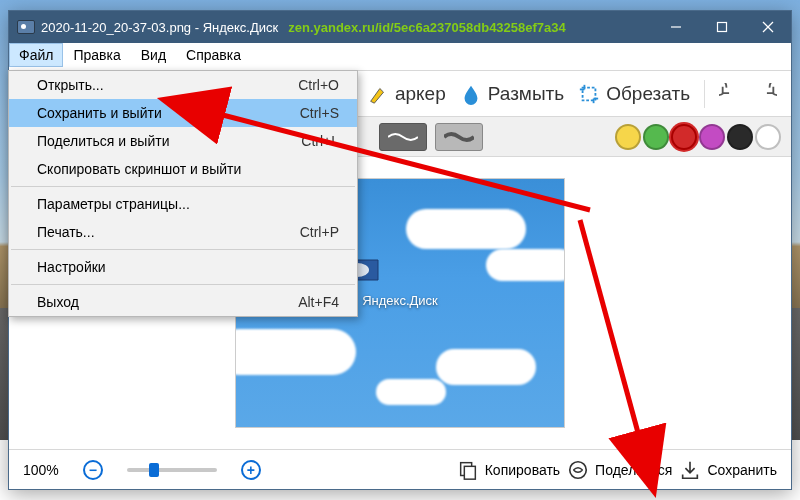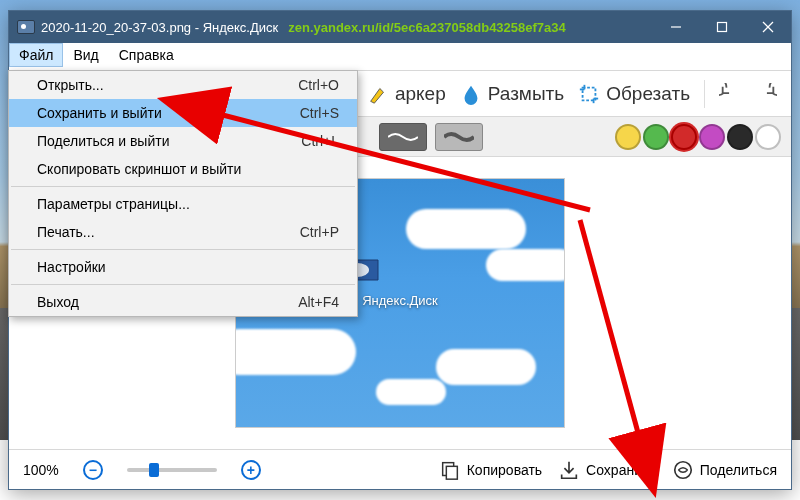--- a/index.html
+++ b/index.html
@@ -64,21 +64,21 @@
   .folder-icon { position:absolute; left:30%; top:28%; width:46px; height:36px; }
 
   .statusbar {
     height: 40px; background:#fff; border-top:1px solid #d8d8d8;
     display:flex; align-items:center; padding:0 14px; font-size:14px; gap:16px;
   }
   .zoom { display:flex; align-items:center; gap:24px; }
   .zoom-track { width:90px; height:4px; background:#c8c8c8; border-radius:2px; position:relative; }
   .zoom-thumb { position:absolute; top:-5px; left:22px; width:10px; height:14px; background:#0a6cd6; border-radius:2px; }
   .circle-btn { width:20px; height:20px; border:2px solid #0a6cd6; border-radius:50%; display:flex; align-items:center; justify-content:center; color:#0a6cd6; font-weight:700; font-size:14px; line-height:1; }
-  .status-right { margin-left:auto; display:flex; gap:16px; align-items:center; }
+  .status-right { margin-left:auto; display:flex; gap:7px; align-items:center; }
   .status-btn { display:flex; align-items:center; gap:6px; cursor:default; }
   .status-btn .sicon { width:22px; height:22px; display:flex; align-items:center; justify-content:center; }
 
   
   .dropdown {
     position:absolute; left:8px; top:70px; width:350px;
     background:#f2f2f2; border:1px solid #b8b8b8; box-shadow:2px 3px 8px rgba(0,0,0,.3);
     font-size:14px; z-index:50;
   }
   .dd-item { display:flex; justify-content:space-between; padding:6px 18px 6px 28px; }
@@ -115,20 +115,21 @@
           <svg viewBox="0 0 12 12">
               <line x1="1" y1="1" x2="11" y2="11" stroke="#fff" stroke-width="1.3"></line>
               <line x1="11" y1="1" x2="1" y2="11" stroke="#fff" stroke-width="1.3"></line>
             </svg>
         </div>
       </div>
     </div>
 
     <div class="menubar">
       <div class="menu-item active">Файл</div>
+      <div class="menu-item">Правка</div>
       <div class="menu-item">Вид</div>
       <div class="menu-item">Справка</div>
     </div>
 
     <div class="toolbar">
       <div style="width:340px"></div>
       <div class="tool">
         <span class="ticon">
           <svg viewBox="0 0 24 24">
               <path d="M4 20 L14 6 L18 10 L8 22 Z" fill="#f5c518" stroke="#555" stroke-width="1"></path>
@@ -228,34 +229,34 @@
             <svg viewBox="0 0 24 24">
                 <rect x="4" y="4" width="12" height="14" fill="none" stroke="#333" stroke-width="1.6"></rect>
                 <rect x="8" y="8" width="12" height="14" fill="#fff" stroke="#333" stroke-width="1.6"></rect>
               </svg>
           </span>
           <span>Копировать</span>
         </div>
         <div class="status-btn">
           <span class="sicon">
             <svg viewBox="0 0 24 24">
+                <circle cx="12" cy="12" r="9" fill="none" stroke="#333" stroke-width="1.8"></circle>
+                <path d="M7 12 Q12 7 17 12 M7 12 Q12 17 17 12" fill="none" stroke="#333" stroke-width="1.6"></path>
+              </svg>
+          </span>
+          <span>Поделиться</span>
+        </div>
+        <div class="status-btn">
+          <span class="sicon">
+            <svg viewBox="0 0 24 24">
                 <path d="M12 3 L12 15 M7 10 L12 15 L17 10" fill="none" stroke="#333" stroke-width="1.8"></path>
                 <path d="M4 17 L4 21 L20 21 L20 17" fill="none" stroke="#333" stroke-width="1.8"></path>
               </svg>
           </span>
           <span>Сохранить</span>
-        </div>
-        <div class="status-btn">
-          <span class="sicon">
-            <svg viewBox="0 0 24 24">
-                <circle cx="12" cy="12" r="9" fill="none" stroke="#333" stroke-width="1.8"></circle>
-                <path d="M7 12 Q12 7 17 12 M7 12 Q12 17 17 12" fill="none" stroke="#333" stroke-width="1.6"></path>
-              </svg>
-          </span>
-          <span>Поделиться</span>
         </div>
       </div>
     </div>
 
   </div>
 
   <div class="dropdown">
     <div class="dd-item">
       <span>Открыть...</span>
       <span class="dd-short">Ctrl+O</span>

